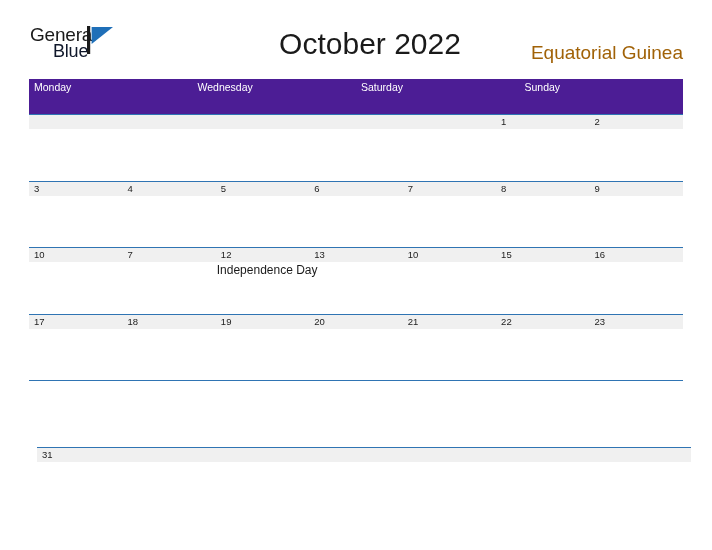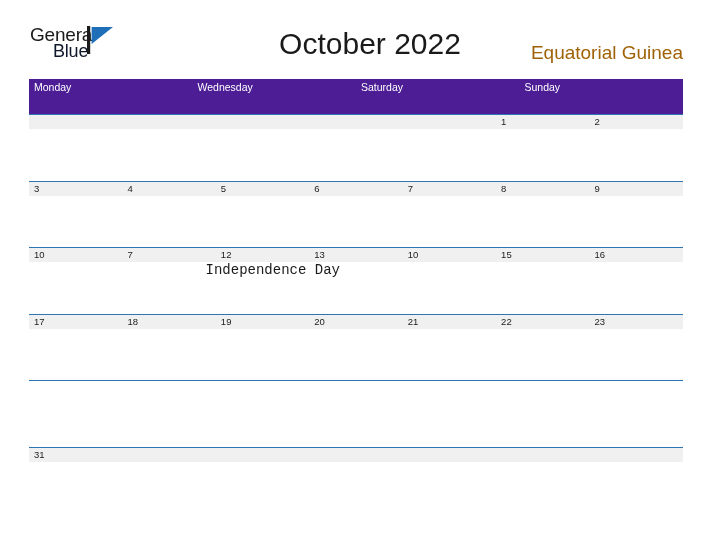--- a/index.html
+++ b/index.html
@@ -117,20 +117,21 @@
   .week-row {
     width: 100%;
     border-top: 1.5px solid #2f74b3;
     height: 66.5px;
     box-sizing: border-box;
     position: relative;
     background: #ffffff;
   }
   .week-row.last {
     height: 22px;
+    margin-left: 8px;
   }
 
   .date-strip {
     display: flex;
     width: 100%;
     height: 14px;
     background: #f0f0f0;
   }
   .day-num-cell {
     flex: 1 1 0;
@@ -144,24 +145,24 @@
 
   .event-strip {
     display: flex;
     width: 100%;
     height: 16px;
   }
   .event-cell {
     flex: 1 1 0;
     box-sizing: border-box;
     padding-left: 5px;
-    font-size: 14px;
+    font-size: 12px;
     line-height: 16px;
     color: #1a1a1a;
-    font-family: Liberation Mono, monospace;
+    font-family: Liberation Sans, sans-serif;
     white-space: nowrap;
     overflow: visible;
   }
 </style>
 </head>
 <body>
 
 <div class="page">
 
   <div class="header">

